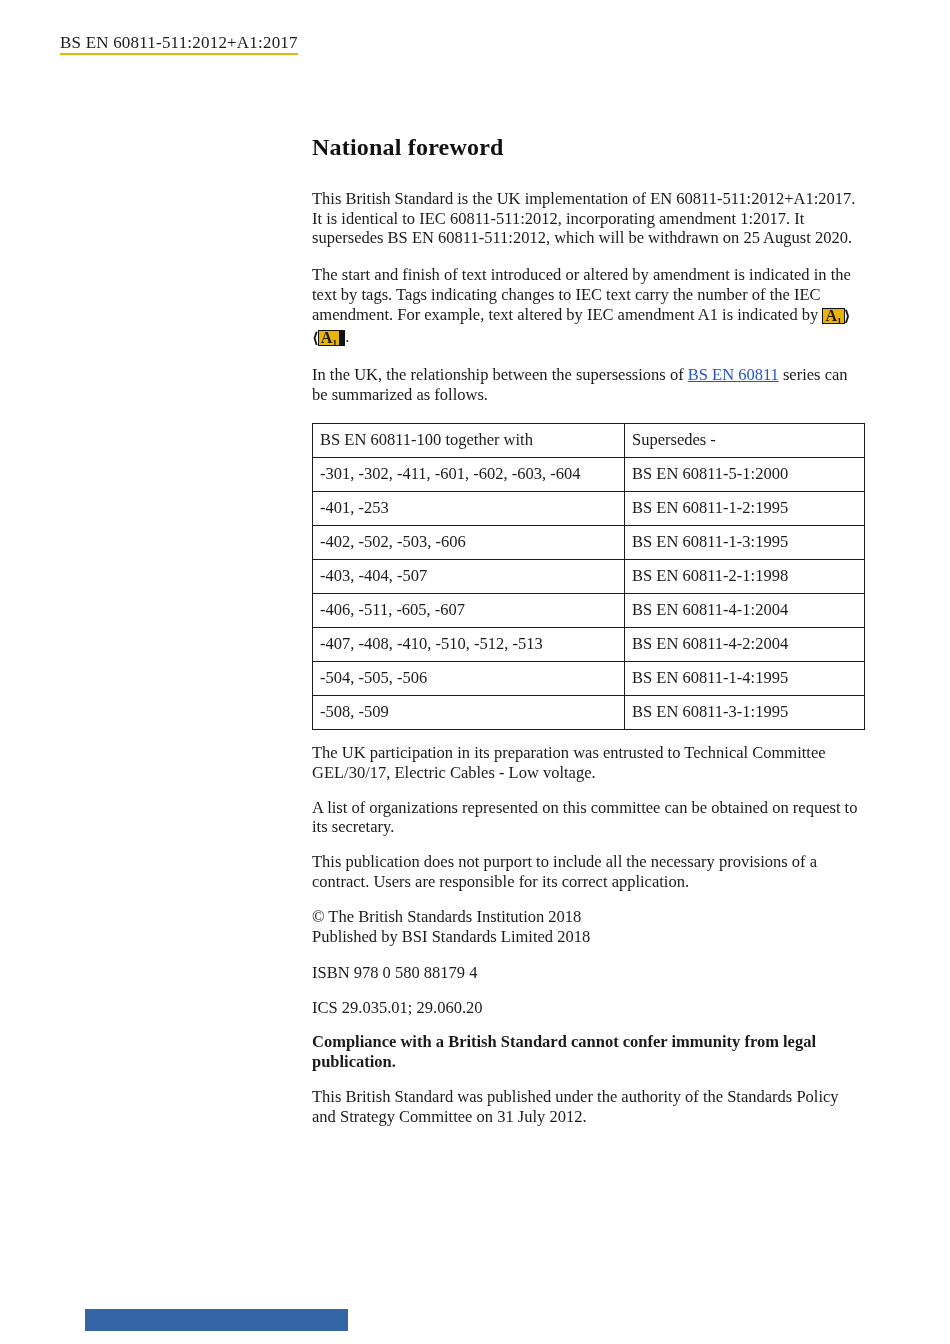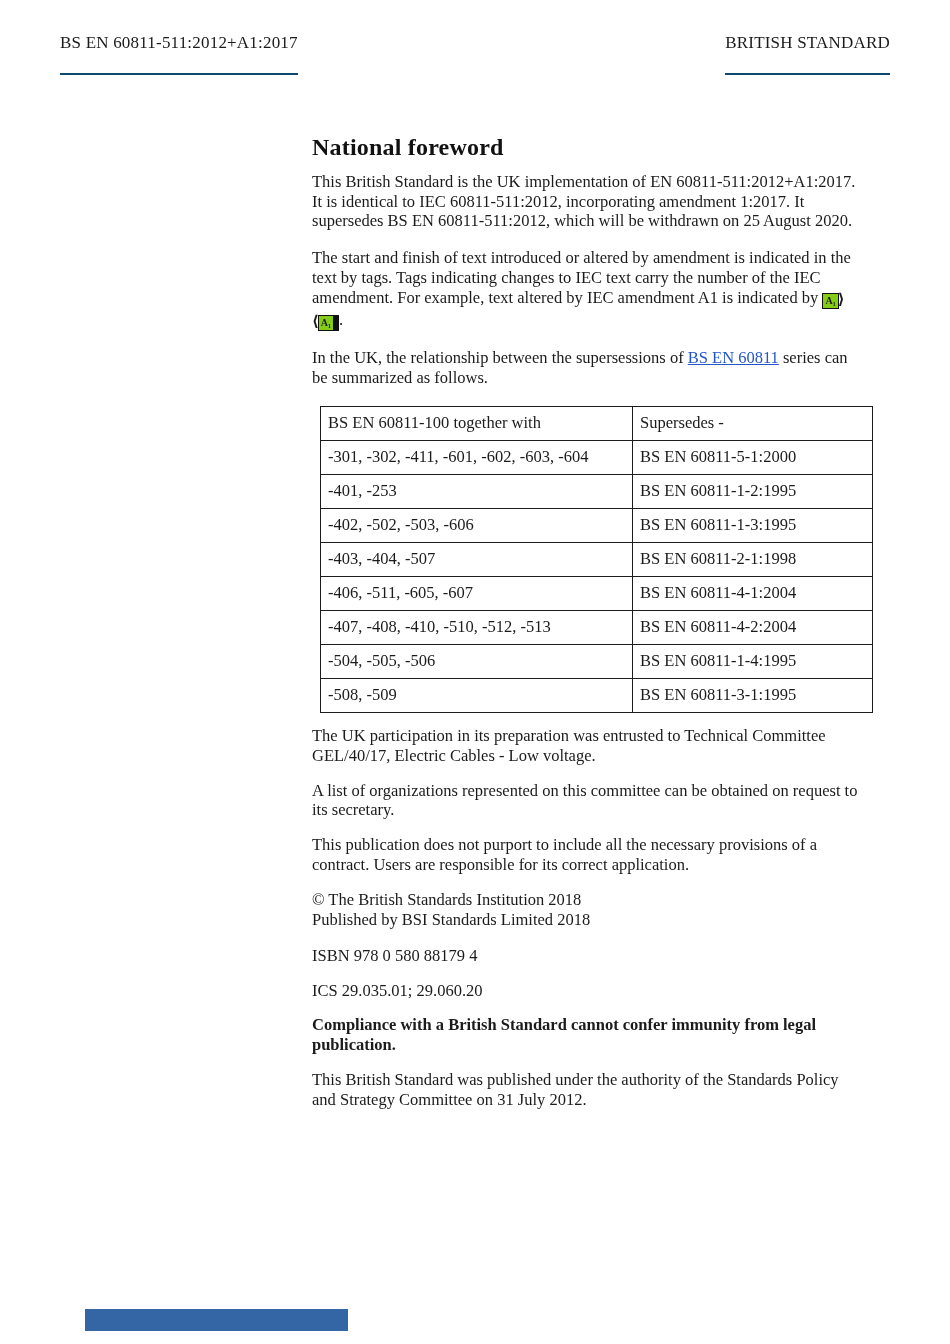--- a/index.html
+++ b/index.html
@@ -8,70 +8,67 @@
     font-family: "Liberation Serif", "DejaVu Serif", serif;
     color: #1b1b1b;
     -webkit-font-smoothing: antialiased;
   }
   
   .page-header {
     position: absolute; top: 33px; left: 60px; right: 60px;
     display: flex; justify-content: space-between; align-items: flex-start;
     font-size: 17px;
   }
-  .hblock { padding-bottom: 20px; border-bottom: 2px solid #0c4a6e; }
+  .hblock { padding-bottom: 0; border-bottom: 2px solid #eab308; }
   .hblock span { white-space: nowrap; letter-spacing: 0.2px; }
   
   .content {
     position: absolute; left: 312px; top: 138px; width: 553px;
     font-size: 16.5px; line-height: 19.8px;
   }
   h1.title {
-    font-size: 24px; font-weight: bold; margin: 0 0 14px 0;
+    font-size: 24px; font-weight: bold; margin: 0 0 31px 0;
     letter-spacing: 0.2px; color: #111;
   }
   p.para { margin: 0 0 17px 0; }
   p.para.tight { margin-bottom: 15px; }
   .bold { font-weight: bold; }
   a.doclink { color: #2357c9; }
   
   .amd { white-space: nowrap; font-size: 13px; }
   .amd-box {
     display: inline-block; border: 1.5px solid #111; padding: 0 2px;
-    line-height: 14px; font-size: 10px; font-weight: bold;
-    vertical-align: -1px; background: #84cc16;
+    line-height: 14px; font-size: 16px; font-weight: bold;
+    vertical-align: -1px; background: #eab308;
   }
   .amd-box.endbox { border-right: 6px solid #111; }
   .amd-angle { font-size: 15px; font-weight: bold; vertical-align: -1px; }
   .amd.start .amd-angle { margin-left: -1px; }
   .amd.end .amd-angle { margin-right: -1px; }
   
   table.supersessions {
-    border-collapse: collapse; width: 553px; margin: 18px 0 13px 8px;
+    border-collapse: collapse; width: 553px; margin: 18px 0 13px 0;
     font-size: 16.5px;
   }
   table.supersessions th, table.supersessions td {
     border: 1.5px solid #1c1c1c; font-weight: normal; text-align: left;
     padding: 6px 4px 6px 7px; line-height: 20px; height: 21px;
   }
   table.supersessions th:first-child, table.supersessions td:first-child { width: 300px; }
   
   .blue-bar {
     position: absolute; left: 85px; top: 1309px; width: 263px; height: 22px;
   }
 </style>
 </head>
 <body>
 
 <header class="page-header">
   <div class="hblock">
     <span>BS EN 60811-511:2012+A1:2017</span>
-  </div>
-  <div class="hblock">
-    <span>BRITISH STANDARD</span>
   </div>
 </header>
 
 <main class="content">
   <h1 class="title">National foreword</h1>
 
   <p class="para">This British Standard is the UK implementation of EN 60811-511:2012+A1:2017. It is identical to IEC 60811-511:2012, incorporating amendment 1:2017. It supersedes BS EN 60811-511:2012, which will be withdrawn on 25 August 2020.</p>
 
   <p class="para"><span>The start and finish of text introduced or altered by amendment is indicated in the text by tags. Tags indicating changes to IEC text carry the number of the IEC amendment. For example, text altered by IEC amendment A1 is indicated by</span>
     <span class="amd start"><span class="amd-box">A₁</span><span class="amd-angle">⟩</span></span>&nbsp;
@@ -117,21 +114,21 @@
           <td>-504, -505, -506</td>
           <td>BS EN 60811-1-4:1995</td>
         </tr>
         <tr>
           <td>-508, -509</td>
           <td>BS EN 60811-3-1:1995</td>
         </tr>
       </tbody>
   </table>
 
-  <p class="para tight">The UK participation in its preparation was entrusted to Technical Committee GEL/40/17, Electric Cables - Low voltage.</p>
+  <p class="para tight">The UK participation in its preparation was entrusted to Technical Committee GEL/30/17, Electric Cables - Low voltage.</p>
   <p class="para tight">A list of organizations represented on this committee can be obtained on request to its secretary.</p>
   <p class="para tight">This publication does not purport to include all the necessary provisions of a contract. Users are responsible for its correct application.</p>
 
   <p class="para tight two-line">
     </p>
     <div>© The British Standards Institution 2018</div>
     <div>Published by BSI Standards Limited 2018</div>
   <p></p>
 
   <p class="para tight">ISBN 978 0 580 88179 4</p>

